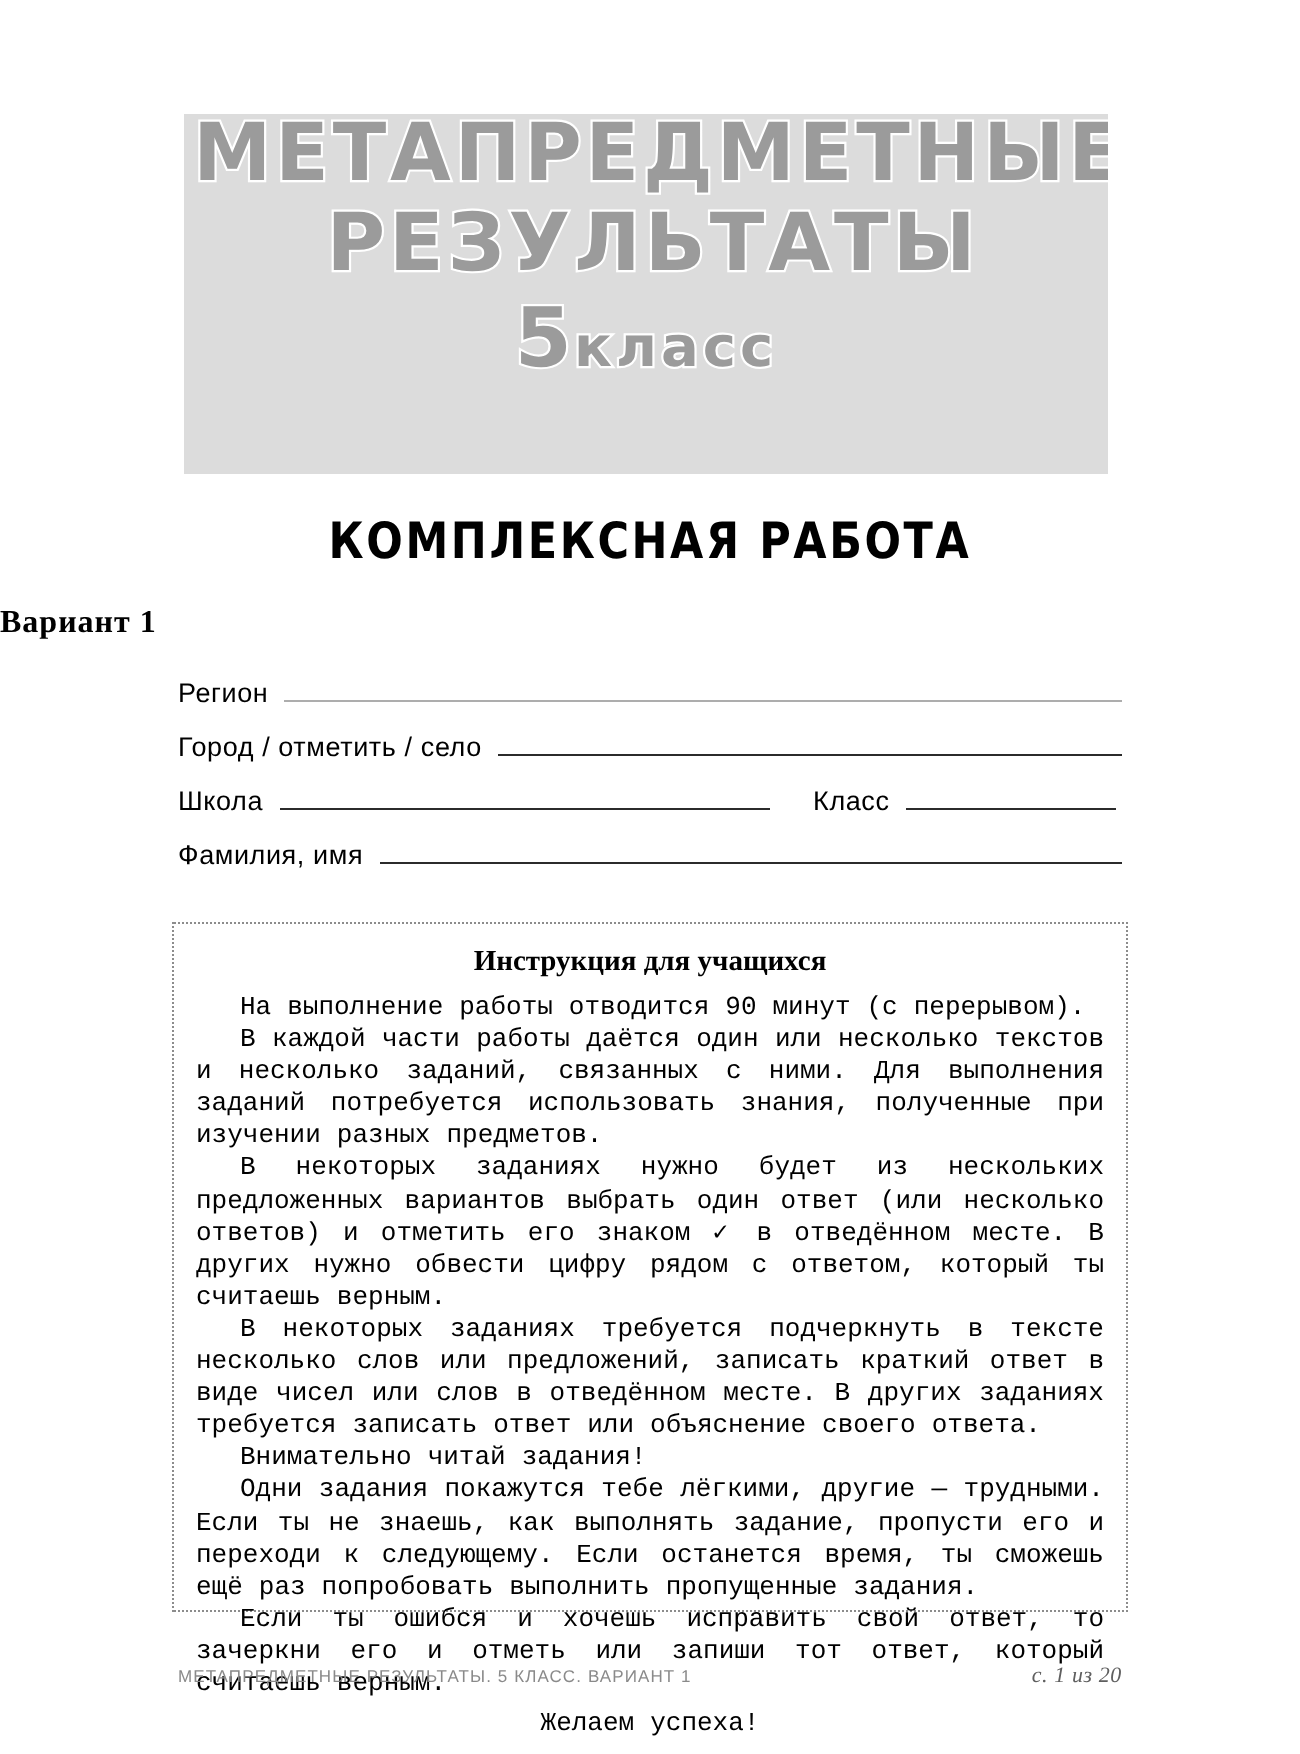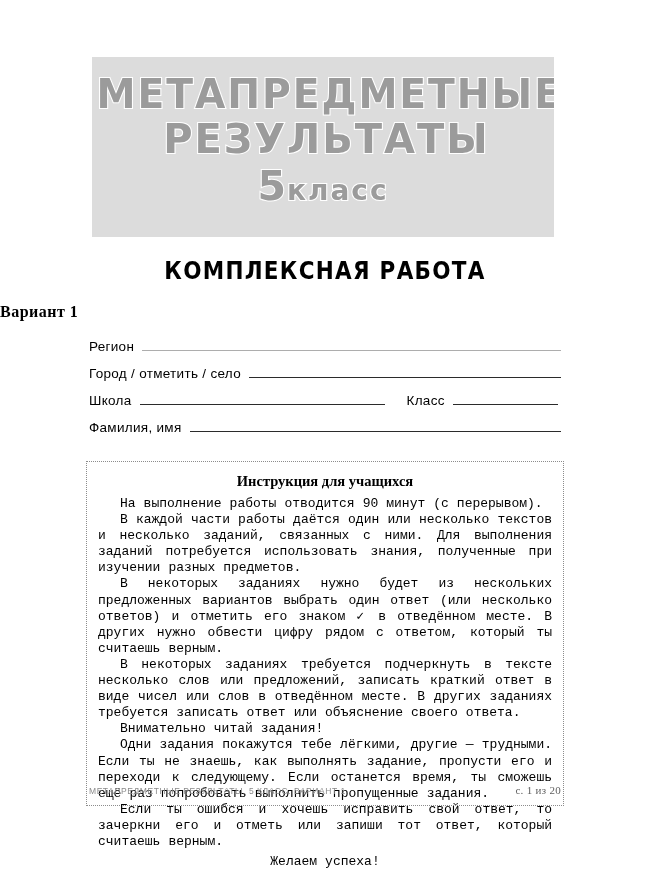--- a/index.html
+++ b/index.html
@@ -19,21 +19,20 @@
 
   
   .banner {
     position: absolute;
     left: 92px;
     top: 57px;
     width: 462px;
     height: 180px;
     background: #dcdcdc;
     box-sizing: border-box;
-    padding-top: 17px;
     text-align: center;
     overflow: hidden;
   }
   .banner-line1,
   .banner-line2 {
     font-family: "DejaVu Sans", sans-serif;
     font-weight: bold;
     color: #9b9b9b;
     letter-spacing: 2px;
     line-height: 1.02;
@@ -157,23 +156,25 @@
     align-items: baseline;
   }
   .footer-left {
     font-family: "Liberation Sans", sans-serif;
     font-size: 8.5px;
     letter-spacing: 0.55px;
     color: #8a8a8a;
   }
   .footer-right {
     font-family: "Liberation Serif", serif;
+    font-style: italic;
     font-size: 11px;
     color: #5f5f5f;
     letter-spacing: 0.3px;
+    margin-top: 48px;
   }
 </style>
 </head>
 <body>
 
 <div class="banner">
   <div class="banner-line1">МЕТАПРЕДМЕТНЫЕ</div>
   <div class="banner-line2">РЕЗУЛЬТАТЫ</div>
   <div class="banner-grade">
     <span class="num">5</span><span class="word">класс</span>

